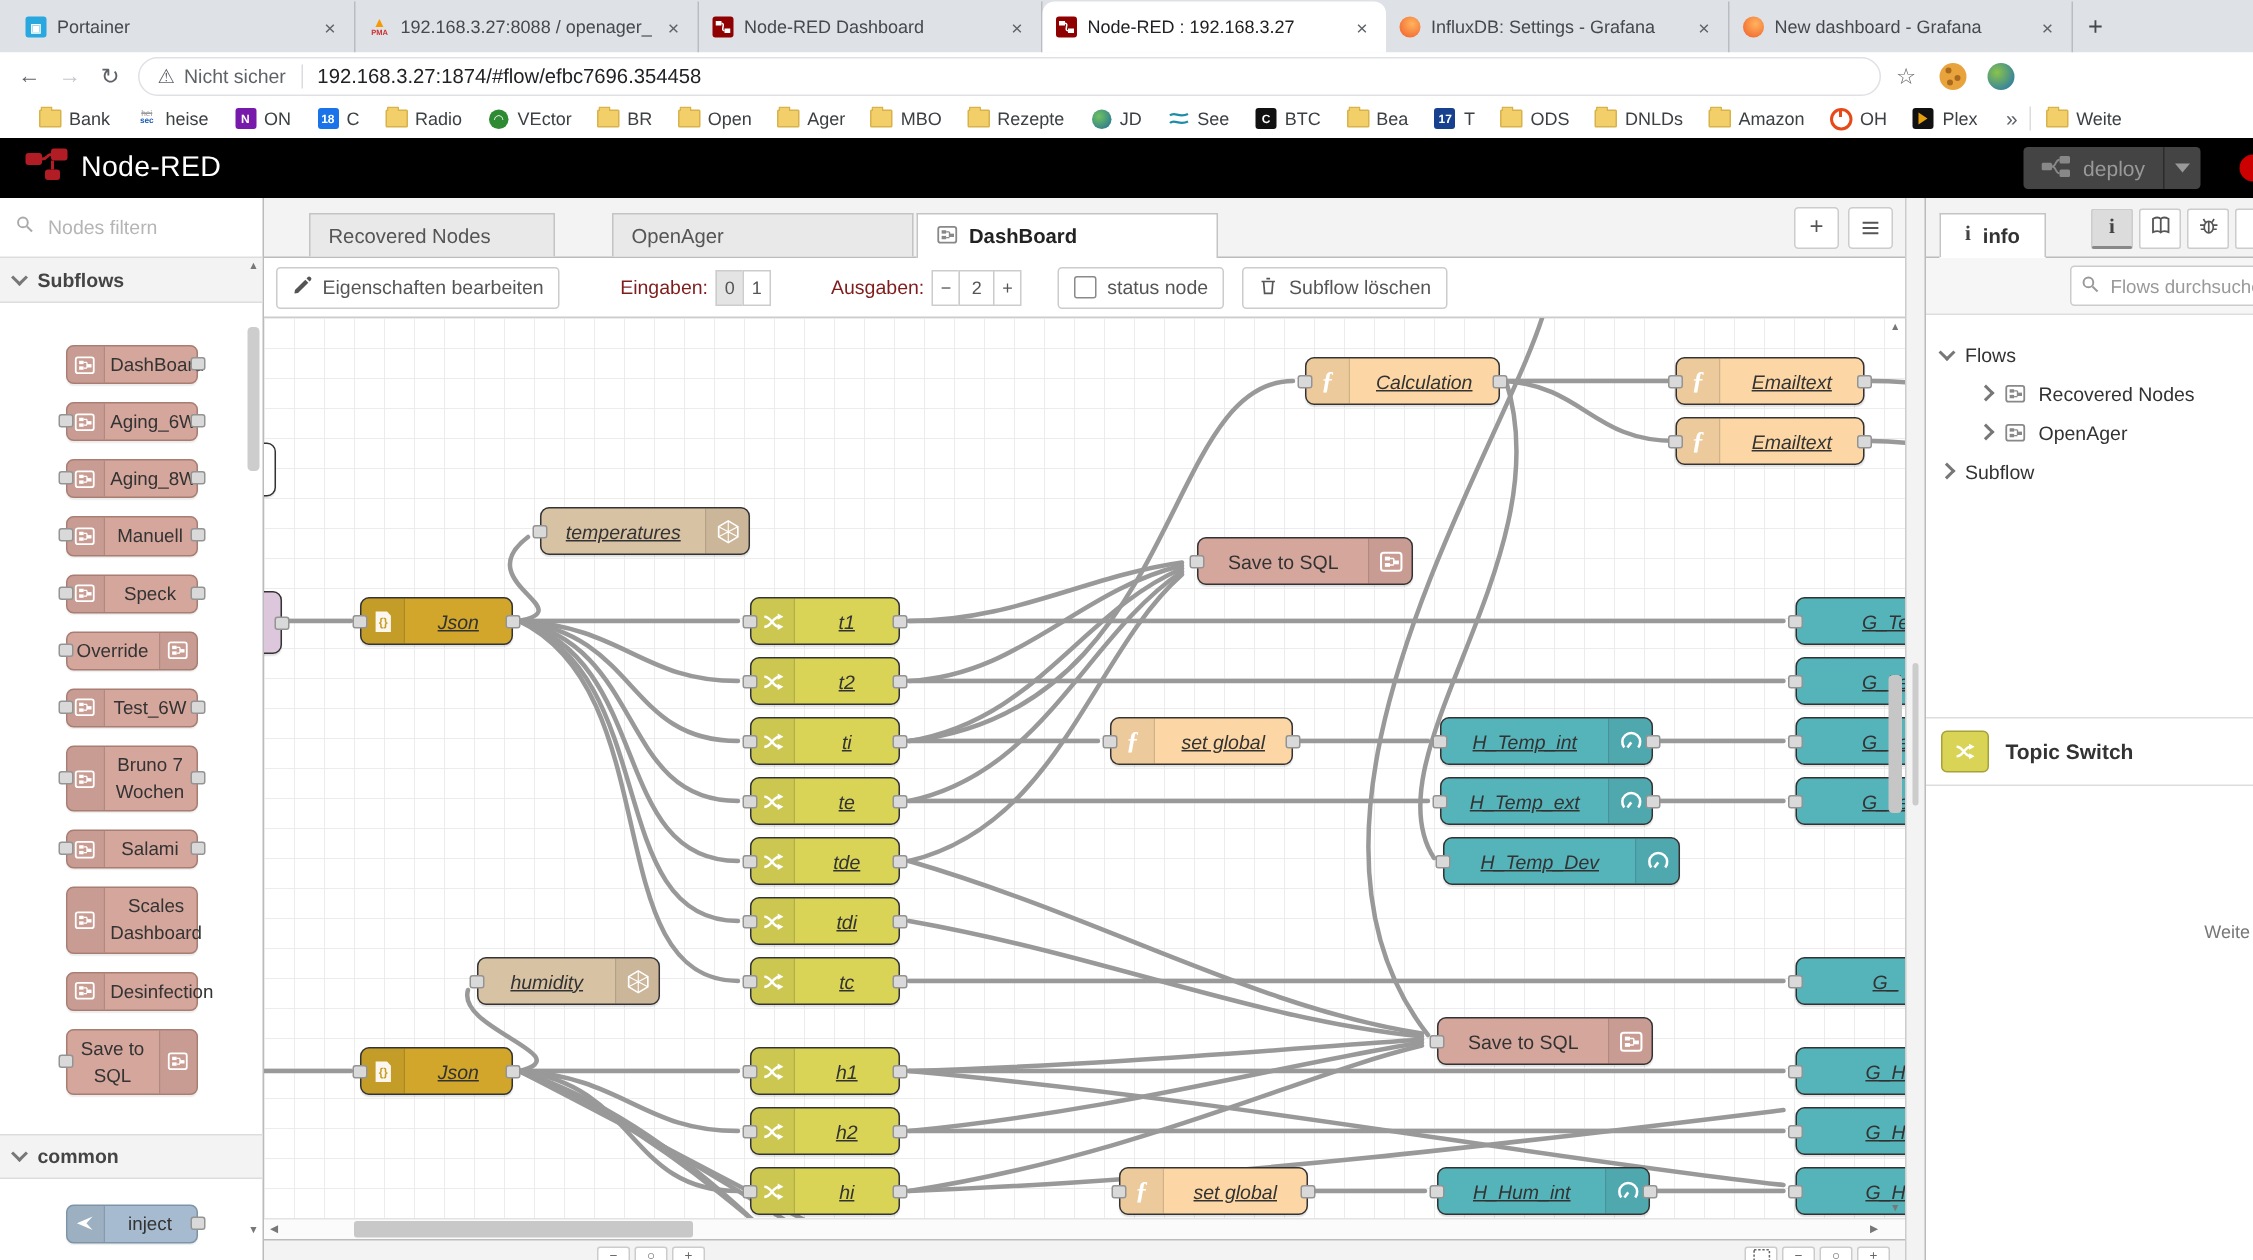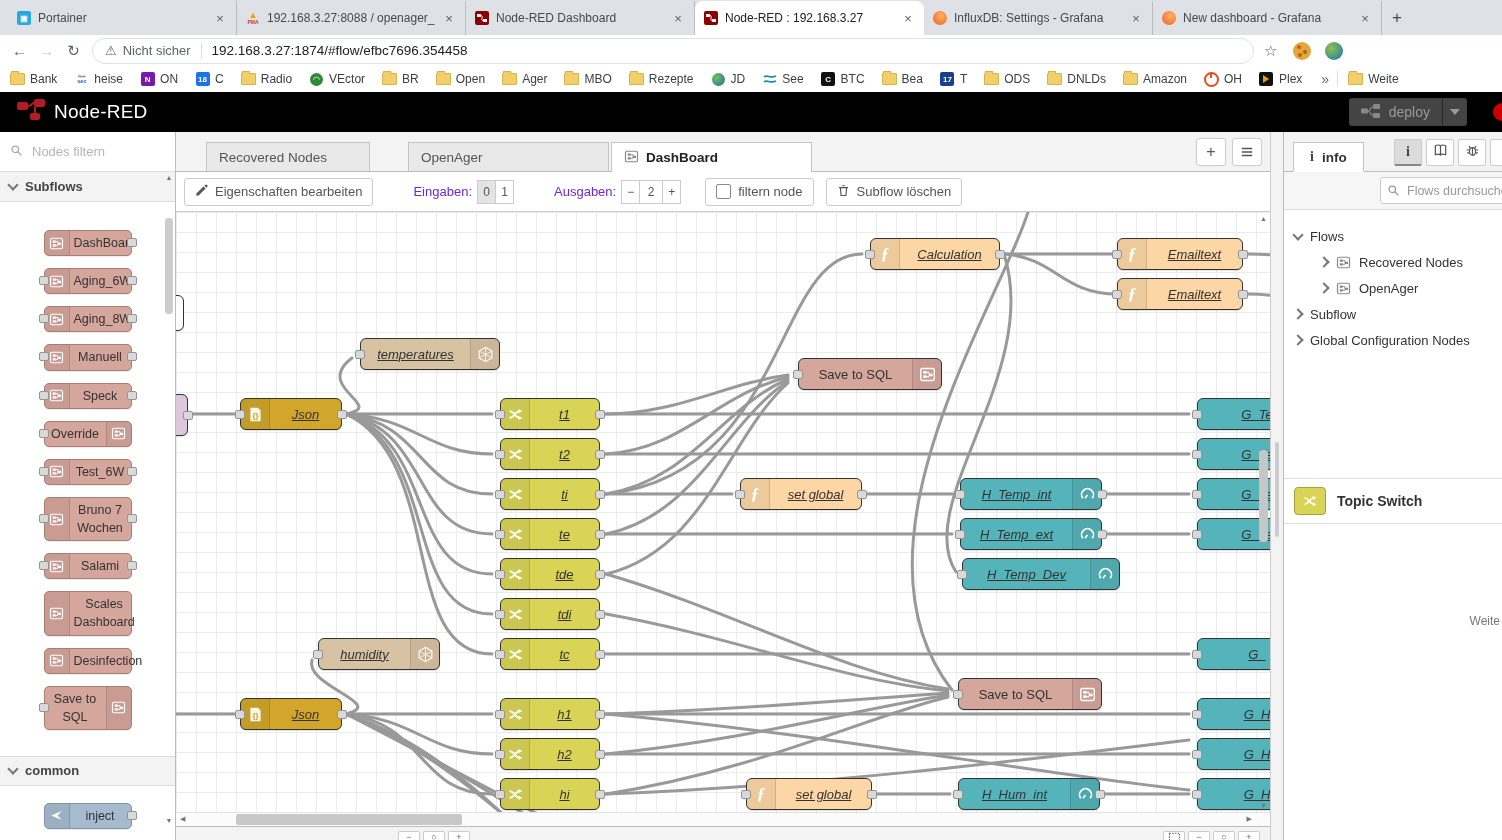--- a/index.html
+++ b/index.html
@@ -21,21 +21,21 @@
   .navbtn.disabled{color:#c4c7cb;}
   .omnibox{width:1162px;height:26px;border:1px solid #dfe1e5;border-radius:13px;display:flex;align-items:center;padding:0 12px;margin-left:5px;font-size:13px;color:#5f6368;background:#fff;box-sizing:border-box;flex:0 0 auto;}
   .omnibox .warn{font-size:13px;margin-right:6px;color:#5f6368;}
   .omnibox .div{width:1px;height:16px;background:#dadce0;margin:0 10px;}
   .omnibox .url{color:#202124;font-size:13.5px;white-space:nowrap;}
   .obstar{font-size:15px;color:#5f6368;margin-left:10px;}
   .cookie{width:18px;height:18px;border-radius:50%;background:#e8a33d;position:relative;margin-left:16px;}
   .cookie i{position:absolute;width:4px;height:4px;border-radius:50%;background:#a96a1d;}
   .avatar{width:18px;height:18px;border-radius:50%;background:radial-gradient(circle at 35% 35%,#8bc34a,#1b6fb5);margin-left:14px;}
 
-  .bookmarks{position:absolute;left:0;top:66px;width:1502px;height:26px;background:#fff;display:flex;align-items:center;padding-left:10px;box-sizing:border-box;font-size:12px;color:#3c4043;}
+  .bookmarks{position:absolute;left:0;top:66px;width:1502px;height:26px;background:#fff;display:flex;align-items:center;padding-left:26px;box-sizing:border-box;font-size:12px;color:#3c4043;}
   .bm{display:flex;align-items:center;gap:5px;margin-right:17px;white-space:nowrap;flex:0 0 auto;}
   .bm-ic{width:15px;height:14px;display:flex;align-items:center;justify-content:center;flex:0 0 auto;}
   .bm-folder{width:13px;height:10px;background:#f3cf6a;border:1px solid #d8b24a;border-radius:1px;position:relative;}
   .bm-folder:before{content:"";position:absolute;left:0;top:-3px;width:6px;height:2px;background:#f3cf6a;border:1px solid #d8b24a;border-bottom:none;border-radius:1px 1px 0 0;}
   .sq{width:14px;height:14px;border-radius:2px;color:#fff;font-size:8px;font-weight:bold;display:flex;align-items:center;justify-content:center;}
   .bmoverflow{color:#5f6368;font-size:14px;margin:0 8px 0 2px;}
   .bmdiv{width:1px;height:16px;background:#dadce0;margin-right:10px;}
 
   
   .nrheader{position:absolute;left:0;top:92px;width:1502px;height:40px;background:#000;display:flex;align-items:center;color:#fff;text-align:center;}
@@ -85,21 +85,21 @@
   .wtab{position:relative;height:29px;background:#e9e9e9;border:1px solid #c4c4c4;border-bottom:none;display:flex;align-items:center;gap:7px;padding:0 12px;font-size:13.5px;color:#555;box-sizing:border-box;margin-right:2px;flex:0 0 auto;overflow:hidden;white-space:nowrap;}
   .wtab.t0{width:164px;}
   .wtab.t1{width:201px;margin-left:36px;}
   .wtab.t2{width:201px;}
   .wtab.active{background:#fff;color:#222;height:30px;margin-bottom:-1px;z-index:2;}
   .wtabbtns{position:absolute;right:8px;bottom:5px;display:flex;gap:6px;}
   .sqbtn{width:30px;height:28px;background:#fff;border:1px solid #ccc;border-radius:3px;display:flex;align-items:center;justify-content:center;font-size:16px;color:#555;box-sizing:border-box;}
 
   .wtoolbar{position:absolute;left:176px;top:172px;width:1094px;height:40px;background:#fff;border-bottom:1px solid #ccc;box-sizing:border-box;display:flex;align-items:center;padding-left:8px;font-size:13px;color:#555;}
   .tbtn{height:28px;border:1px solid #ccc;border-radius:3px;background:#fff;display:inline-flex;align-items:center;padding:0 10px;gap:7px;color:#555;box-sizing:border-box;flex:0 0 auto;white-space:nowrap;}
-  .tlabel{margin-left:40px;margin-right:6px;color:#6d28d9;flex:0 0 auto;text-align:center;}
+  .tlabel{margin-left:40px;margin-right:6px;color:#7f1d1d;flex:0 0 auto;text-align:center;}
   .minigrp{display:inline-flex;flex:0 0 auto;}
   .mini{width:19px;height:24px;border:1px solid #ccc;background:#fff;display:flex;align-items:center;justify-content:center;font-size:12px;color:#555;box-sizing:border-box;margin-left:-1px;}
   .mini.sel{background:#e4e4e4;}
   .statusbox{height:28px;border:1px solid #ccc;border-radius:3px;display:inline-flex;align-items:center;gap:7px;padding:0 10px;margin-left:24px;box-sizing:border-box;flex:0 0 auto;}
   .cb{width:13px;height:13px;border:1px solid #8a8a8a;border-radius:2px;background:#fff;}
 
   .canvas{position:absolute;left:176px;top:212px;width:1094px;height:600px;overflow:hidden;background-color:#fff;background-image:linear-gradient(#ececec 1px,transparent 1px),linear-gradient(90deg,#ececec 1px,transparent 1px);background-size:20px 20px;}
   .wires{position:absolute;left:0;top:0;z-index:1;}
   .cnode{position:absolute;height:32px;border:1px solid;border-radius:6px;box-sizing:border-box;font-size:13px;color:#333;z-index:2;display:flex;align-items:center;box-shadow:0 1px 1px rgba(0,0,0,.12);}
   .cnode .lbl{flex:1;text-align:center;padding:0 6px;white-space:nowrap;}
@@ -696,21 +696,21 @@
         <span class="mini">1</span>
       </span>
     <span class="tlabel">Ausgaben:</span>
     <span class="minigrp">
       <span class="mini">−</span>
       <span class="mini" style="width:24px;">2</span>
       <span class="mini">+</span>
     </span>
     <span class="statusbox">
       <span class="cb"></span>
-      <span>filtern node</span>
+      <span>status node</span>
     </span>
     <div class="tbtn" style="margin-left:12px;">
       <span>
         <svg width="13" height="13" viewBox="0 0 16 16" fill="none" stroke="#555" stroke-width="1.4">
             <path d="M2.5,4.5 H13.5 M6.5,2.2 H9.5 M4.2,4.5 L5,14.2 H11 L11.8,4.5"></path>
           </svg>
       </span>
       <span>Subflow löschen</span>
     </div>
   </div>
@@ -1169,24 +1169,20 @@
               <path d="M9,7.5 H12 M12,7.5 V12 M9,12.5 H12" stroke="#888" stroke-width="1.2" fill="none"></path>
               <rect x="12" y="9" width="4" height="3" fill="#888"></rect>
             </svg>
           </span>
           <span>OpenAger</span>
         </div>
         <div class="trow">
           <span class="chev right"></span>
           <span>Subflow</span>
         </div>
-        <div class="trow">
-          <span class="chev right"></span>
-          <span>Global Configuration Nodes</span>
-        </div>
       </div>
     <div class="selpanel">
       <div class="selhead">
         <span class="nicon" id="selicon">
             <svg width="16" height="16" viewBox="0 0 20 20">
               <path d="M3,6 C9,6 9,14 15,14 M3,14 C9,14 9,6 15,6" stroke="#fff" stroke-width="2" fill="none"></path>
               <path d="M13.5,3.5 L18,6 L13.5,8.5 Z" fill="#fff"></path>
               <path d="M13.5,11.5 L18,14 L13.5,16.5 Z" fill="#fff"></path>
             </svg>
           </span>

